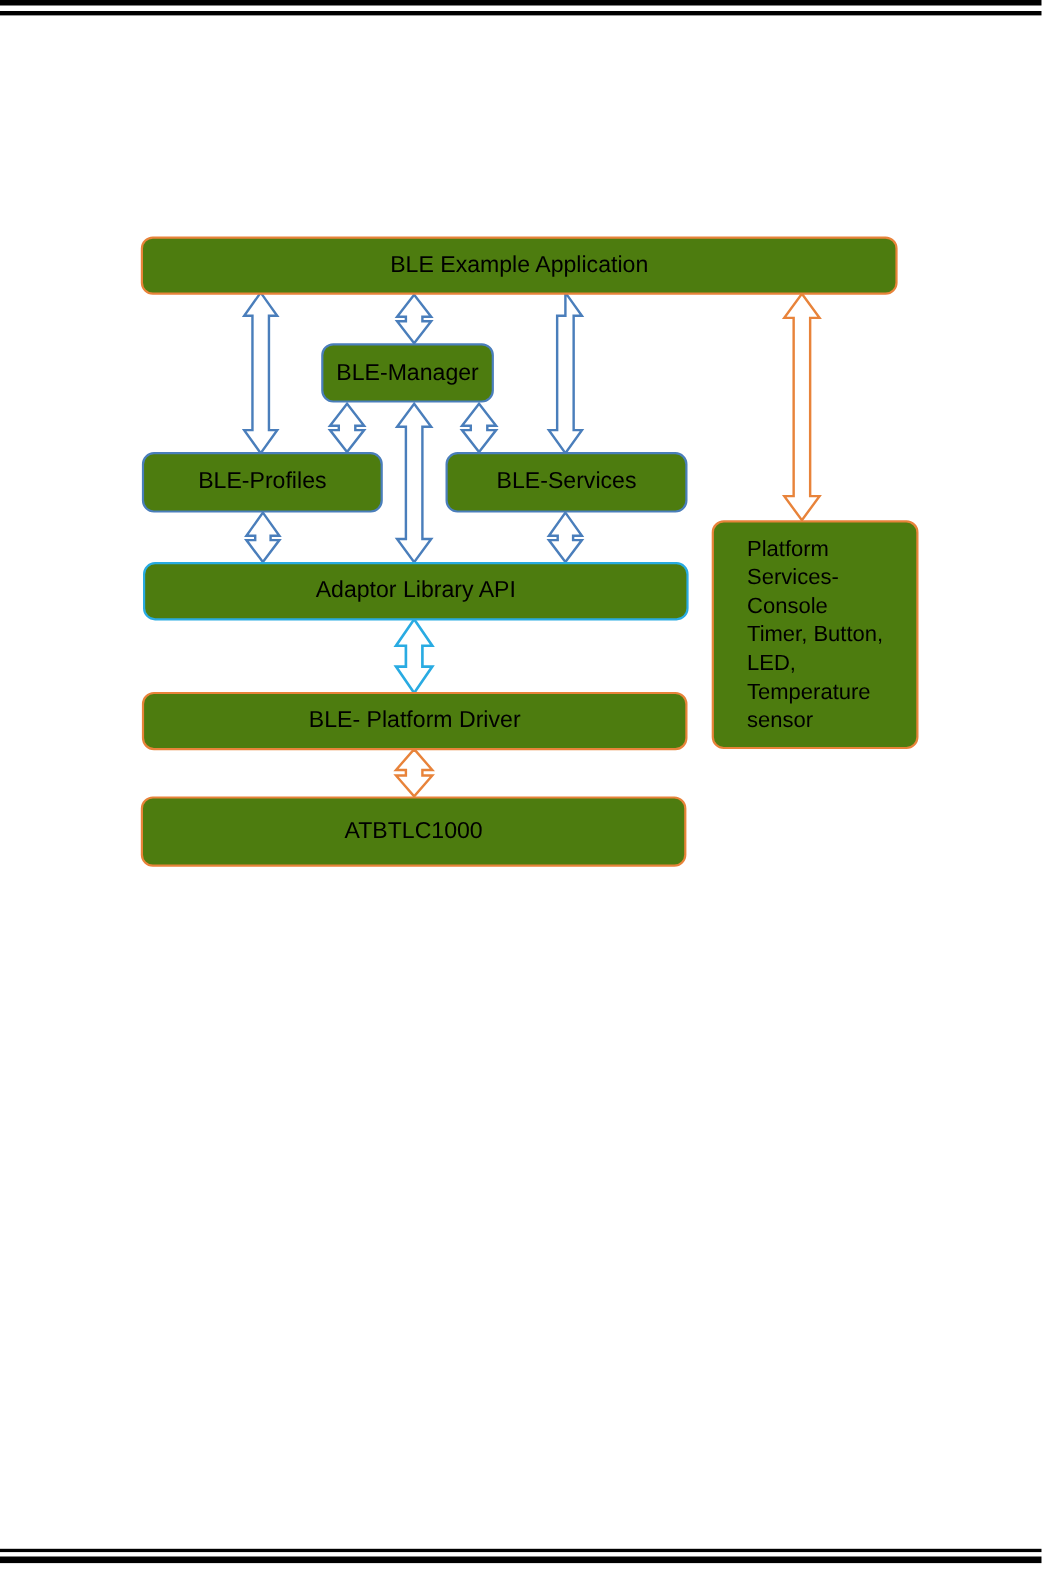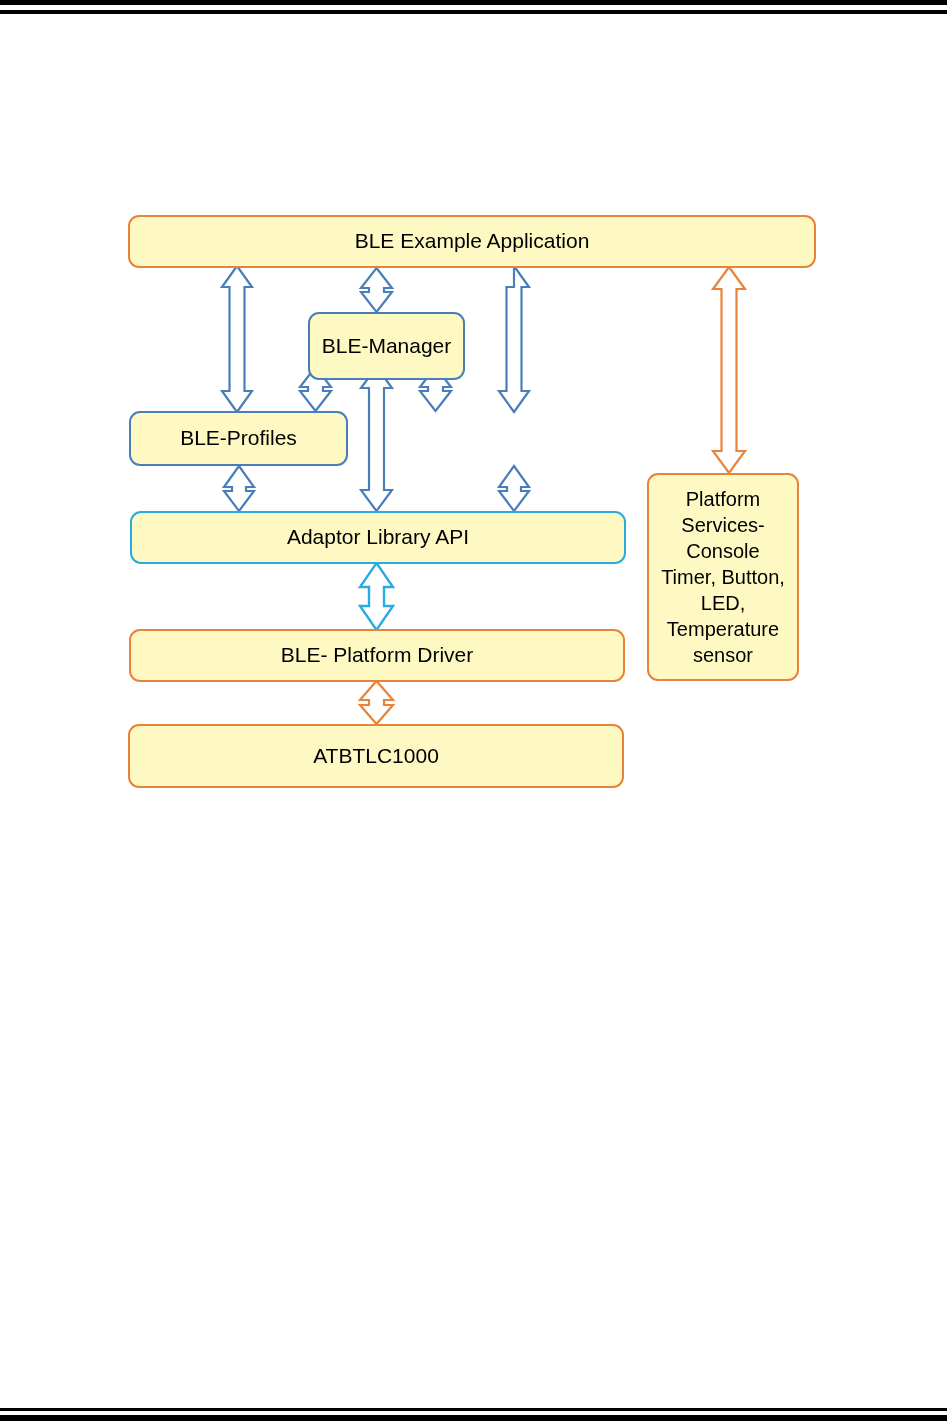--- a/index.html
+++ b/index.html
@@ -35,48 +35,48 @@
     left: 0;
     top: 0;
     width: 947px;
     height: 1426px;
   }
 
   
   .box {
     position: absolute;
     box-sizing: border-box;
-    background: #fef9c3;
+    background: #4d7c0f;
     border: 2px solid #4a7ebb;
     border-radius: 11px;
     display: flex;
     align-items: center;
     justify-content: center;
-    text-align: center;
+    text-align: left;
     font-size: 21px;
     line-height: 1.28;
     color: #000000;
     z-index: 3;
   }
   .box.orange { border-color: #e8833a; }
   .box.blue   { border-color: #4a7ebb; }
   .box.cyan   { border-color: #29abe2; }
 
   .box-label { display: block; padding: 0 6px; }
 
   
   #box-app        { left: 128px; top: 215px; width: 688px; height: 53px; }
-  #box-manager    { left: 308px; top: 312px; width: 157px; height: 68px; }
+  #box-manager    { left: 292px; top: 312px; width: 157px; height: 54px; }
   #box-profiles   { left: 129px; top: 411px; width: 219px; height: 55px; }
   #box-services   { left: 405px; top: 411px; width: 220px; height: 55px; }
   #box-adaptor    { left: 130px; top: 511px; width: 496px; height: 53px; }
   #box-driver     { left: 129px; top: 629px; width: 496px; height: 53px; }
   #box-chip       { left: 128px; top: 724px; width: 496px; height: 64px; }
   #box-platform   {
-    left: 647px; top: 473px; width: 152px; height: 208px;
+    left: 647px; top: 473px; width: 188px; height: 208px;
     font-size: 20px; line-height: 1.30;
   }
   #box-platform .box-label { white-space: pre-line; }
 
   
   #arrow-layer {
     position: absolute;
     left: 0; top: 0;
     width: 947px; height: 1426px;
     z-index: 2;
@@ -123,20 +123,23 @@
   </div>
 
   <div class="box blue" id="box-manager">
     <span class="box-label">BLE-Manager</span>
   </div>
 
   <div class="box blue" id="box-profiles">
     <span class="box-label">BLE-Profiles</span>
   </div>
 
+  <div class="box blue" id="box-services">
+    <span class="box-label">BLE-Services</span>
+  </div>
 
   <div class="box orange" id="box-driver">
     <span class="box-label">BLE- Platform Driver</span>
   </div>
 
   <div class="box cyan" id="box-adaptor">
     <span class="box-label">Adaptor Library API</span>
   </div>
 
   <div class="box orange" id="box-chip">

